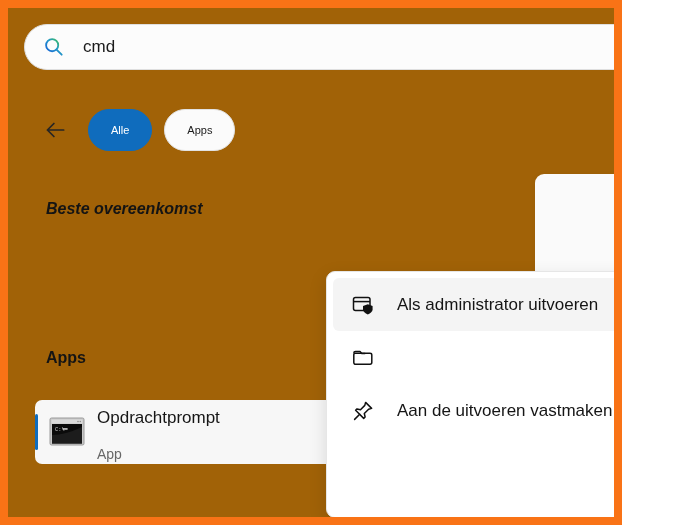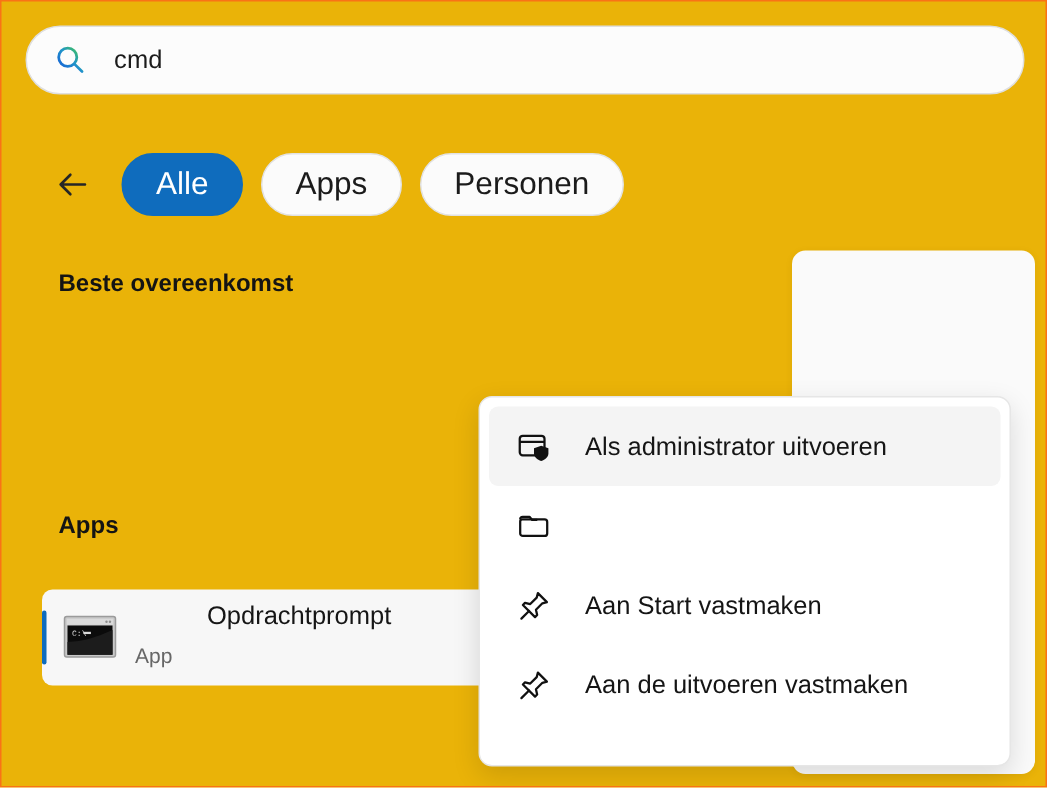--- a/index.html
+++ b/index.html
@@ -8,25 +8,25 @@
     background: #ffffff;
   }
   body {
     width: 698px;
     height: 525px;
     overflow: hidden;
     font-family: "Liberation Sans", sans-serif;
   }
   #app {
     position: relative;
-    width: 698px;
+    width: 622px;
     height: 525px;
     box-sizing: border-box;
-    border: 1px solid #f97316;
-    background: #eab308;
+    border: 8px solid #f97316;
+    background: #a16207;
     overflow: hidden;
   }
 
   
   .searchbar {
     position: absolute;
     left: 16px;
     top: 16px;
     width: 666px;
     height: 46px;
@@ -72,21 +72,21 @@
   }
   .pill {
     height: 42px;
     box-sizing: border-box;
     border-radius: 21px;
     display: flex;
     align-items: center;
     justify-content: center;
     padding: 0 22px;
     margin-right: 12px;
-    font-size: 21px;
+    font-size: 11px;
     color: #1b1b1b;
     background: #fbfbfb;
     border: 1px solid #e2e2e2;
     white-space: nowrap;
   }
   .pill.active {
     background: #0f6cbd;
     border-color: #0f6cbd;
     color: #ffffff;
   }
@@ -99,21 +99,21 @@
     width: 520px;
     height: 363px;
   }
   .section-title {
     position: absolute;
     left: 38px;
     font-size: 16px;
     font-weight: bold;
     color: #141414;
   }
-  .section-title.best { top: 20px; }
+  .section-title.best { top: 32px; font-style: italic; }
   .section-title.apps { top: 181px; }
 
   .best-card {
     position: absolute;
     left: 27px;
     top: 232px;
     width: 490px;
     height: 64px;
     background: #f7f7f7;
     border-radius: 7px;
@@ -134,26 +134,25 @@
     width: 36px;
     height: 36px;
     display: block;
   }
   .best-title {
     position: absolute;
     left: 62px;
     top: 8px;
     font-size: 17px;
     color: #161616;
-    margin-left: 48px;
   }
   .best-sub {
     position: absolute;
     left: 62px;
-    top: 36px;
+    top: 46px;
     font-size: 14px;
     color: #676767;
   }
 
   
   .preview-panel {
     position: absolute;
     left: 527px;
     top: 166px;
     width: 162px;
@@ -222,21 +221,20 @@
     </svg>
     <span class="search-text" title="Hier typen om te zoeken">cmd</span>
   </div>
 
   <div class="tabs-row">
     <svg class="back-arrow" viewBox="0 0 24 24">
       <path d="M20 12 H5 M11 6 L5 12 L11 18" fill="none" stroke="#262626" stroke-width="1.6" stroke-linecap="round" stroke-linejoin="round"></path>
     </svg>
     <div class="pill active">Alle</div>
     <div class="pill">Apps</div>
-    <div class="pill">Personen</div>
   </div>
 
   <div class="preview-panel"></div>
 
   <div class="results">
 
     <div class="section-title best">Beste overeenkomst</div>
 
     <div class="best-card">
       <div class="sel-bar"></div>
@@ -269,31 +267,24 @@
       <span class="menu-label">Als administrator uitvoeren</span>
     </div>
 
     <div class="menu-item">
       <svg class="menu-icon" viewBox="0 0 24 24">
         <path d="M2.8 7.2 C2.8 6.2 3.5 5.5 4.5 5.5 H9 L10.8 7.6 H14.2" fill="none" stroke="#111" stroke-width="1.5" stroke-linejoin="round"></path>
         <path d="M2.8 8.6 C2.8 7.8 3.4 7.3 4.2 7.3 H19 C20 7.3 20.8 8 20.8 9 V16.6 C20.8 17.6 20 18.3 19 18.3 H4.6 C3.6 18.3 2.8 17.6 2.8 16.6 Z" fill="none" stroke="#111" stroke-width="1.5" stroke-linejoin="round"></path>
       </svg>
     </div>
 
+
     <div class="menu-item">
       <svg class="menu-icon" viewBox="0 0 24 24">
         <path d="M14.6 3.4 L20.6 9.4 L17.6 10.2 L13.3 14.5 L14.1 18 L12.7 19.4 L4.6 11.3 L6 9.9 L9.5 10.7 L13.8 6.4 Z" fill="none" stroke="#111" stroke-width="1.5" stroke-linejoin="round"></path>
         <line x1="8.7" y1="15.3" x2="3.6" y2="20.4" stroke="#111" stroke-width="1.5" stroke-linecap="round"></line>
       </svg>
-      <span class="menu-label">Aan Start vastmaken</span>
-    </div>
-
-    <div class="menu-item">
-      <svg class="menu-icon" viewBox="0 0 24 24">
-        <path d="M14.6 3.4 L20.6 9.4 L17.6 10.2 L13.3 14.5 L14.1 18 L12.7 19.4 L4.6 11.3 L6 9.9 L9.5 10.7 L13.8 6.4 Z" fill="none" stroke="#111" stroke-width="1.5" stroke-linejoin="round"></path>
-        <line x1="8.7" y1="15.3" x2="3.6" y2="20.4" stroke="#111" stroke-width="1.5" stroke-linecap="round"></line>
-      </svg>
       <span class="menu-label">Aan de uitvoeren vastmaken</span>
     </div>
 
   </div>
 
 </div>
 
 </body></html>

